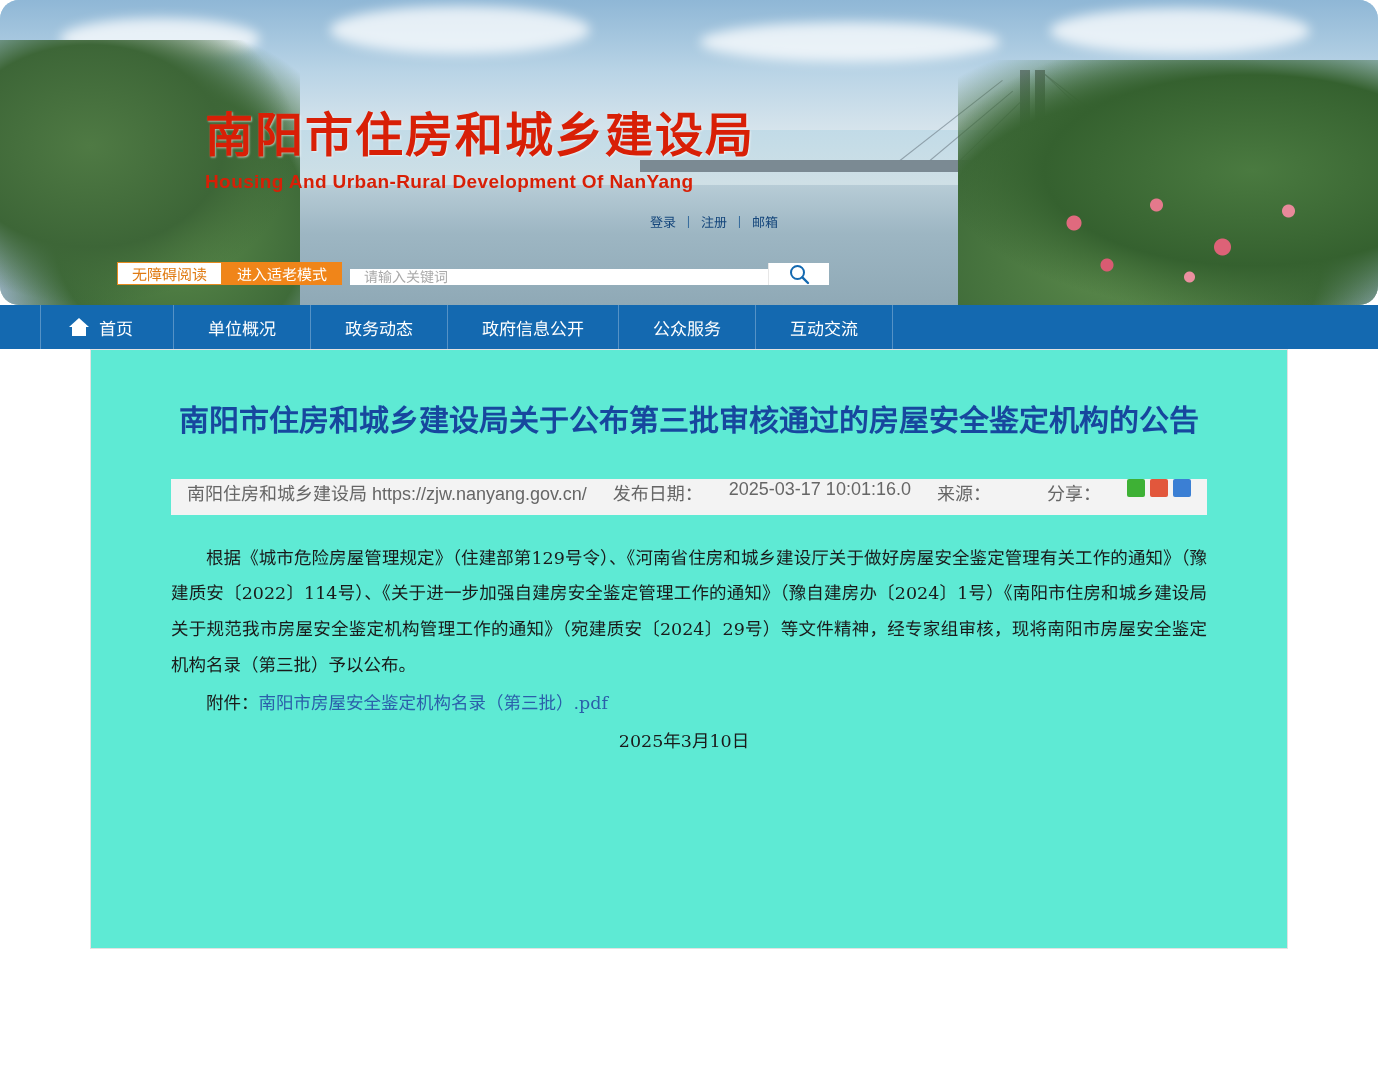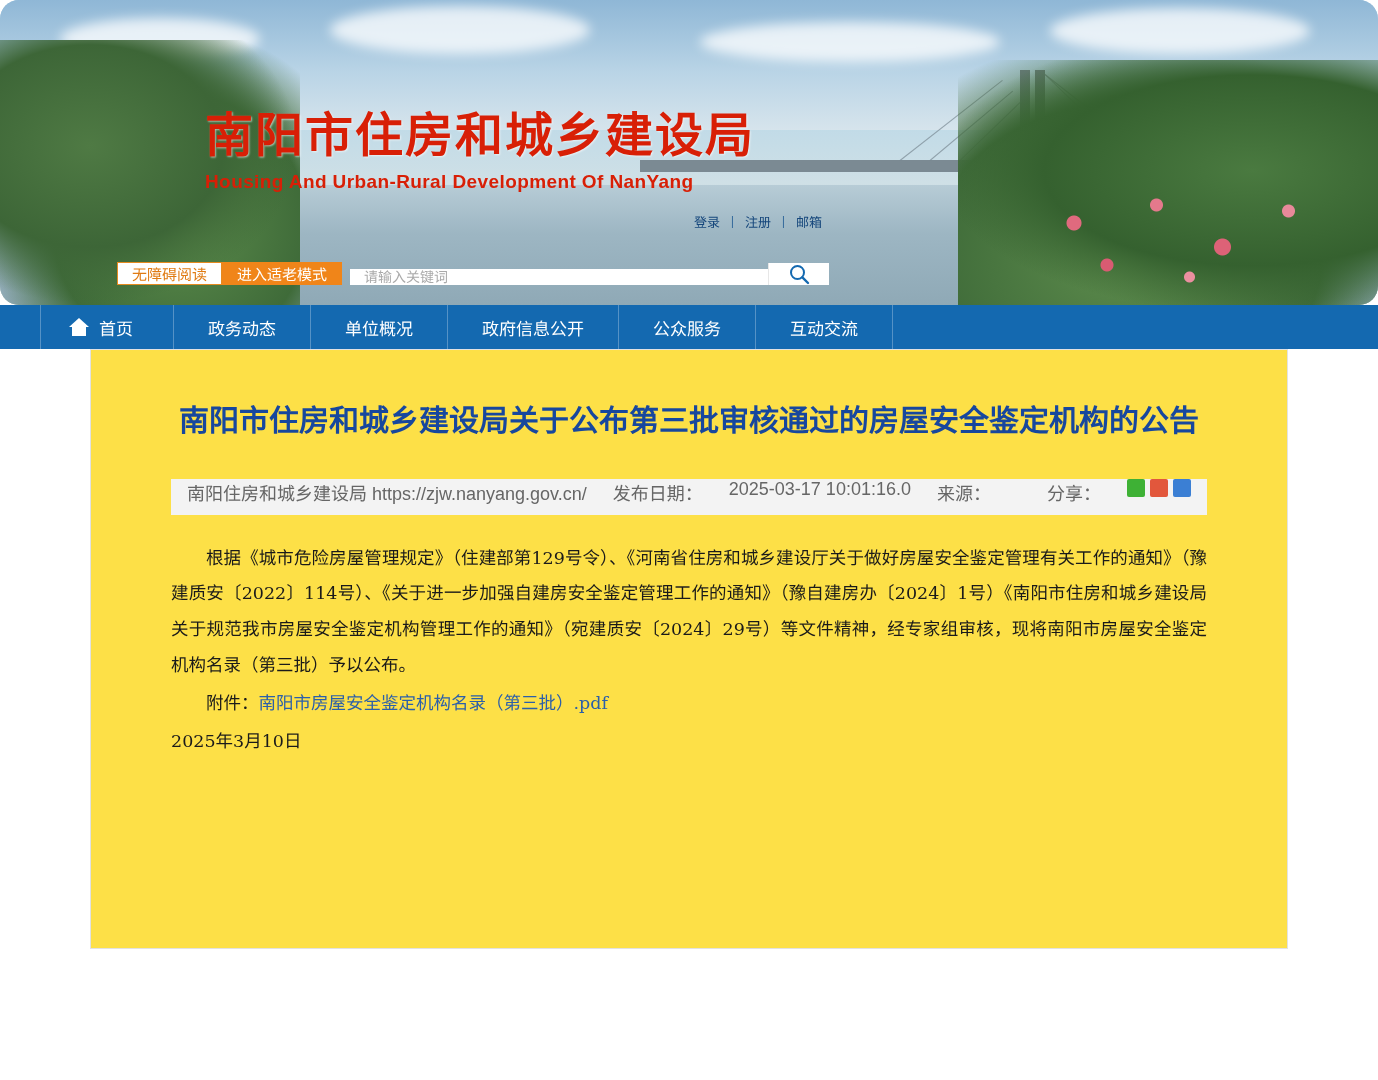--- a/index.html
+++ b/index.html
@@ -104,21 +104,21 @@
     margin-top: 8px;
     font-size: 19px;
     font-weight: bold;
     color: #d81f06;
     letter-spacing: 0.4px;
     white-space: nowrap;
   }
 
   .top-links {
     position: absolute;
-    left: 688px;
+    left: 644px;
     top: 212px;
     font-size: 13px;
     color: #1c4f86;
     z-index: 6;
     white-space: nowrap;
   }
   .top-links a {
     color: #16477c;
     text-decoration: none;
     padding: 0 6px;
@@ -235,21 +235,21 @@
     background: #f0f0f0;
     color: #333;
     font-size: 14px;
     padding: 8px 14px;
   }
   .tools span { cursor: pointer; }
 
   .article {
     width: 1198px;
     margin: 0 auto 0;
-    background: #fde047;
+    background: #5eead4;
     border: 1px solid #e2e2e2;
     box-sizing: border-box;
     padding: 40px 80px 50px;
     min-height: 600px;
   }
   .art-title {
     text-align: center;
     font-size: 30px;
     line-height: 1.55;
     color: #17479e;
@@ -285,21 +285,21 @@
     line-height: 2.05;
     color: #1a1a1a;
     text-align: justify;
   }
   .body-text p { margin: 0 0 2px; }
   .indent { text-indent: 2em; }
   .attach { margin-top: 34px; text-indent: 2em; }
   .attach a { color: #2b5faa; text-decoration: none; }
   .sign {
     margin-top: 40px;
-    text-align: left;
+    text-align: center;
     padding-right: 10px;
   }
 </style>
 </head>
 <body>
 
 <div class="banner">
   <div class="sky"></div>
   <div class="cloud" style="left:60px;  top:18px;  width:200px; height:42px;"></div>
   <div class="cloud" style="left:330px; top:6px;   width:260px; height:48px;"></div>
@@ -343,22 +343,22 @@
       </span>
     </div>
   </div>
 </div>
 
 <div class="nav">
   <div class="nav-item home">
     <span class="home-icon"></span>
     <span>首页</span>
   </div>
+  <div class="nav-item">单位概况</div>
   <div class="nav-item">政务动态</div>
-  <div class="nav-item">单位概况</div>
   <div class="nav-item">政府信息公开</div>
   <div class="nav-item">公众服务</div>
   <div class="nav-item">互动交流</div>
 </div>
 
 <div class="page">
 
 
   <div class="article">
     <div class="art-title">南阳市住房和城乡建设局关于公布第三批审核通过的房屋安全鉴定机构的公告</div>

